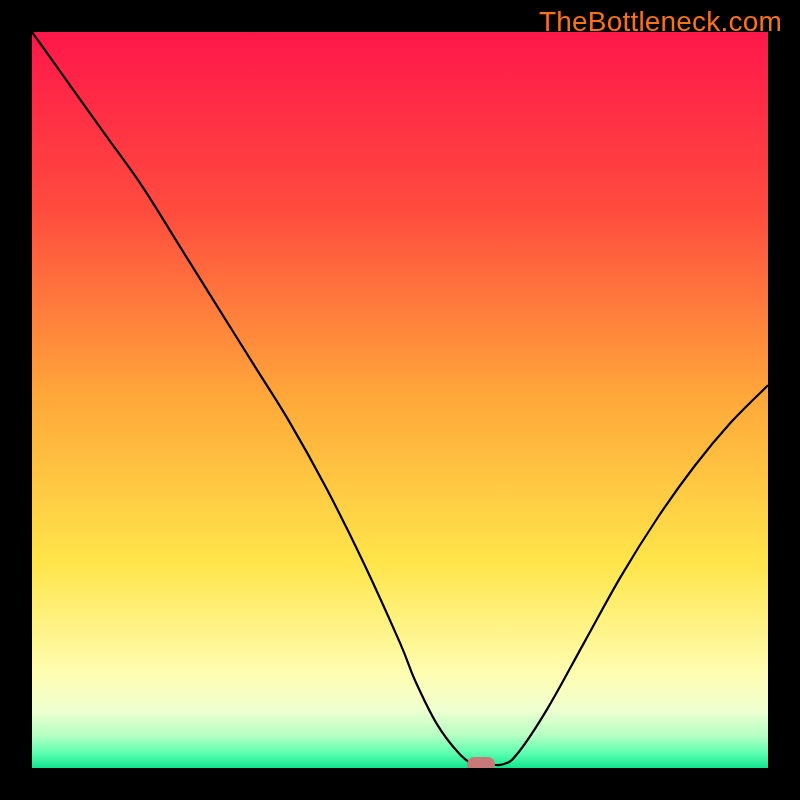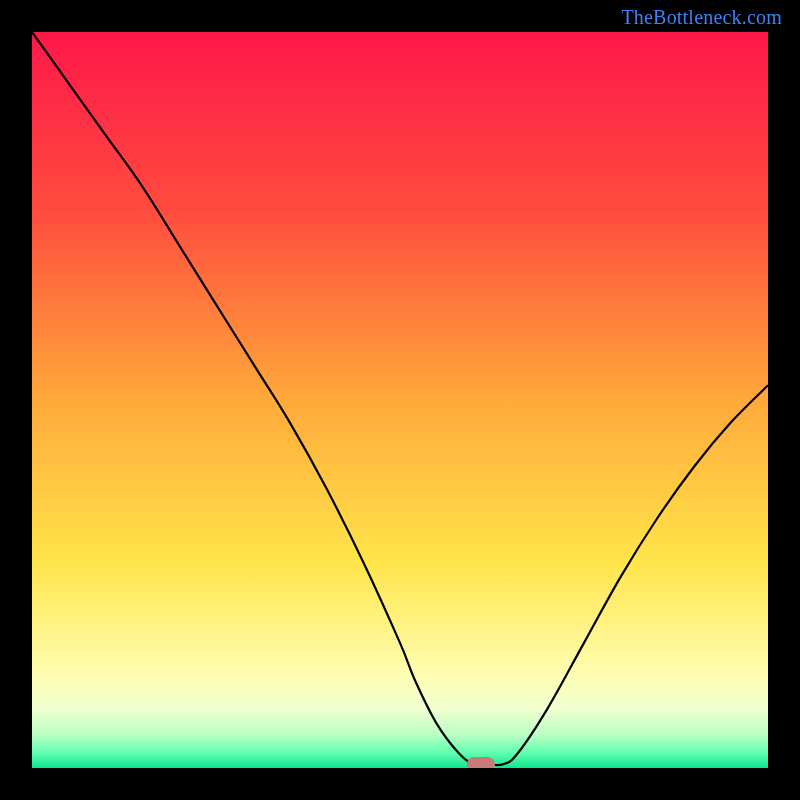--- a/index.html
+++ b/index.html
@@ -29,24 +29,24 @@
     position: absolute;
     left: 0;
     top: 0;
     width: 100%;
     height: 100%;
   }
   .watermark {
     position: absolute;
     top: 6px;
     right: 18px;
-    font-family: Liberation Serif, serif;
-    font-size: 20px;
+    font-family: Liberation Sans, sans-serif;
+    font-size: 28px;
     font-weight: 500;
-    color: #3b82f6;
+    color: #f97316;
     letter-spacing: 0.2px;
   }
   .marker {
     position: absolute;
     width: 28px;
     height: 14px;
     background: #c77a78;
     border-radius: 7px;
     transform: translate(-50%, -50%);
   }

